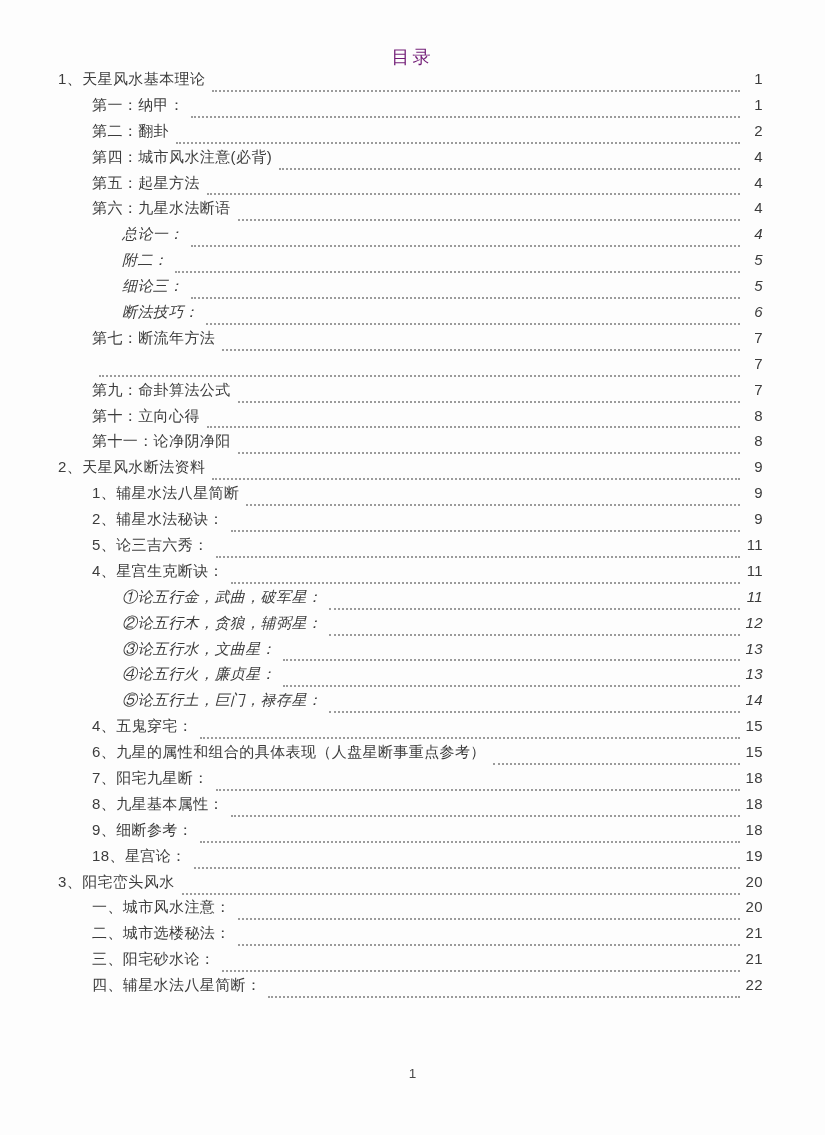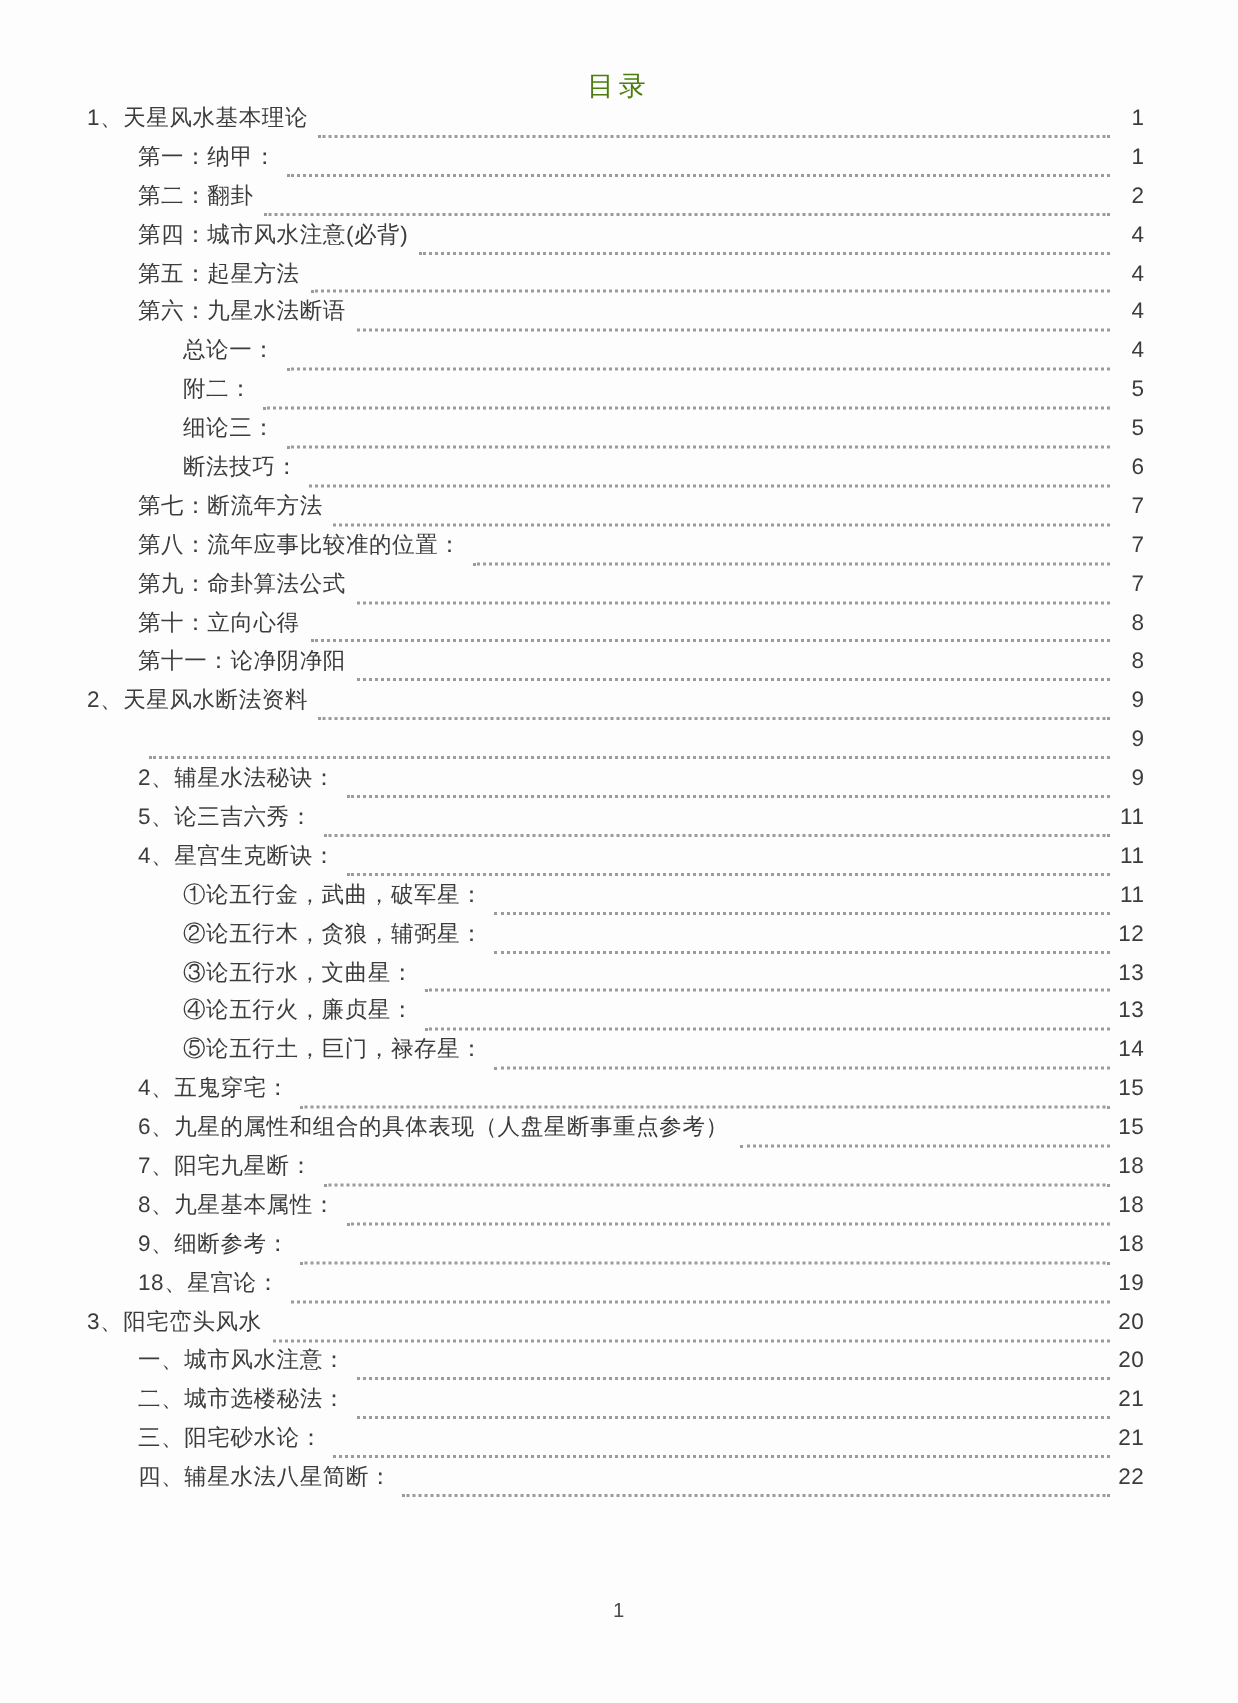--- a/index.html
+++ b/index.html
@@ -18,38 +18,38 @@
   }
   .doc-title {
     position: absolute;
     top: 45px;
     left: 0;
     right: 0;
     text-align: center;
     font-family: "DejaVu Serif", "Liberation Serif", serif;
     font-size: 18px;
     letter-spacing: 3px;
-    color: #4d7c0f;
+    color: #701a75;
   }
   .toc {
     position: absolute;
     top: 66px;
     left: 58px;
     right: 62px;
   }
   .toc-row {
     display: flex;
     align-items: flex-end;
     height: 25.9px;
     font-size: 15px;
     line-height: 25.9px;
     letter-spacing: 0.4px;
   }
   .toc-row.lvl-1 { padding-left: 34px; }
-  .toc-row.lvl-2 { padding-left: 64px; }
+  .toc-row.lvl-2 { padding-left: 64px; font-style: italic; }
   .toc-label {
     white-space: nowrap;
     color: #3c3c3c;
   }
   .toc-leader {
     flex: 1 1 auto;
     height: 19px;
     margin: 0 3px 0 7px;
     border-bottom: 2px dotted #9b9b9b;
     min-width: 10px;
@@ -139,21 +139,20 @@
         <span class="toc-page">6</span>
       </div>
 
       <div class="toc-row lvl-1">
         <span class="toc-label">第七：断流年方法</span>
         <span class="toc-leader"></span>
         <span class="toc-page">7</span>
       </div>
 
       <div class="toc-row lvl-1">
-        <span class="toc-label">第八：流年应事比较准的位置：</span>
         <span class="toc-leader"></span>
         <span class="toc-page">7</span>
       </div>
 
       <div class="toc-row lvl-1">
         <span class="toc-label">第九：命卦算法公式</span>
         <span class="toc-leader"></span>
         <span class="toc-page">7</span>
       </div>
 
@@ -169,20 +168,21 @@
         <span class="toc-page">8</span>
       </div>
 
       <div class="toc-row lvl-0">
         <span class="toc-label">2、天星风水断法资料</span>
         <span class="toc-leader"></span>
         <span class="toc-page">9</span>
       </div>
 
       <div class="toc-row lvl-1">
+        <span class="toc-label">1、辅星水法八星简断</span>
         <span class="toc-leader"></span>
         <span class="toc-page">9</span>
       </div>
 
       <div class="toc-row lvl-1">
         <span class="toc-label">2、辅星水法秘诀：</span>
         <span class="toc-leader"></span>
         <span class="toc-page">9</span>
       </div>
 

